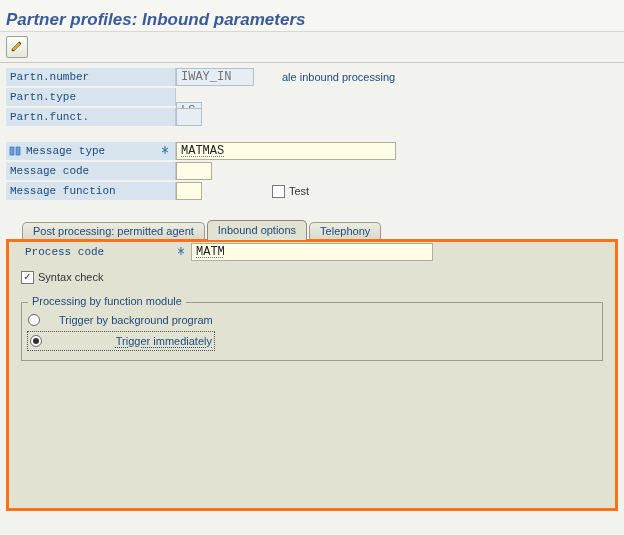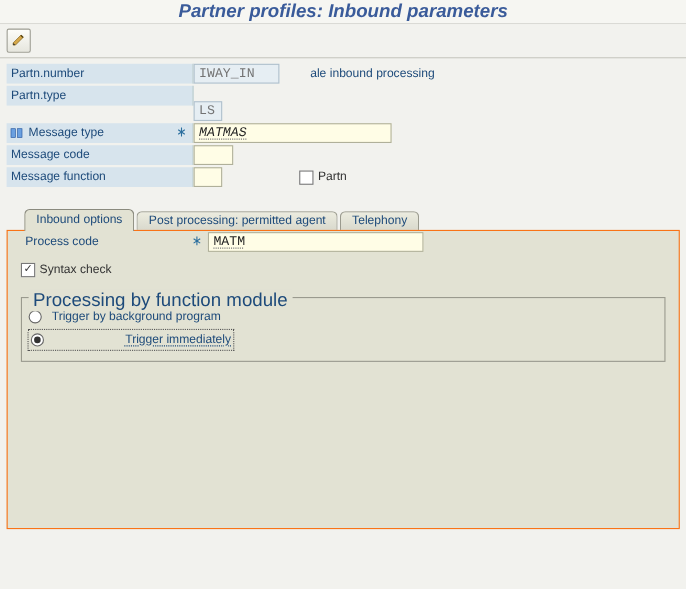--- a/index.html
+++ b/index.html
@@ -9,24 +9,23 @@
     font-size: 11px;
     background: #f2f2ee;
     color: #333;
     overflow: hidden;
   }
   .title {
     font-size: 17px;
     font-style: italic;
     font-weight: bold;
     color: #3a5b9a;
-    padding: 0 6px 1px 6px;
+    padding: 10px 6px 1px 6px;
     background: #f6f6f2;
     border-bottom: 1px solid #d8d8d2;
-    text-align: center;
   }
   .toolbar {
     background: #f2f2ee;
     border-bottom: 1px solid #c8c8c0;
     padding: 4px 6px;
     display: flex;
     gap: 4px;
   }
   .toolbutton {
     width: 22px; height: 22px;
@@ -39,20 +38,21 @@
   .content { padding: 4px 6px 6px 6px; }
 
   .form-row { display: flex; align-items: center; height: 20px; }
   .form-label {
     width: 170px; height: 18px;
     background: #d7e4ed;
     border-right: 1px solid #bcc;
     display: flex; align-items: center;
     padding-left: 4px;
     color: #1d4a7a;
+    font-family: Liberation Mono, monospace;
   }
   .form-label.indent { padding-left: 30px; }
   .form-label .req { margin-left:auto; margin-right:3px; height:12px; width:12px; }
   .val-box {
     height: 18px;
     background: #e6eef3;
     border: 1px solid #b0c0cc;
     display: flex; align-items: center;
     padding: 0 4px;
     font-family: "Courier New", monospace;
@@ -96,21 +96,21 @@
     position:relative;
   }
   .tab.active {
     height:20px;
     padding-top:3px;
     background: #e2e2d3;
     border-color:#8a8a7e;
     z-index:2;
   }
   .tabpanel {
-    border:1px solid #f97316;
+    border:3px solid #f97316;
     background:#e2e2d3;
     min-height:272px;
     padding:0 12px 10px 12px;
     position:relative;
     margin-top:-1px;
   }
   .tabpanel .form-label {
     background: transparent;
     border: none;
     color:#1d4a7a;
@@ -122,23 +122,23 @@
     margin-top:18px;
     border:1px solid #9a9a8e;
     padding: 8px 6px 10px 6px;
     position:relative;
   }
   .fieldset .legend {
     position:absolute; top:-8px; left:6px;
     background:#e2e2d3;
     padding:0 4px;
     color:#1d4a7a;
-    font-size:17px;
-  }
-  .radio-row { display:flex; align-items:center; gap:9px; height:18px; color:#1d4a7a;}
+    font-size:11px;
+  }
+  .radio-row { display:flex; align-items:center; gap:19px; height:18px; color:#1d4a7a;}
   .radio {
     width:12px; height:12px; border:1px solid #666; border-radius:50%;
     display:inline-flex; align-items:center; justify-content:center; background:#fff;
   }
   .radio.selected::after{ content:""; width:6px;height:6px;border-radius:50%;background:#333;}
   .radio-row.selected-row { outline:1px dotted #555; padding:1px 2px;justify-content:space-between; }
   .radio-row.selected-row .lbl { text-decoration: underline dotted; text-underline-offset: 2px; }
 
   .first-field-marker {
     width:14px;height:14px;display:inline-flex;align-items:center;justify-content:center;
@@ -167,75 +167,79 @@
 <div class="content">
 
   <div class="form-row">
     <div class="form-label">Partn.number</div>
     <div class="val-box" style="width:78px;">IWAY_IN</div>
     <div class="aux-text">ale inbound processing</div>
   </div>
   <div class="form-row">
     <div class="form-label">Partn.type</div>
     <div class="val-box" style="width:26px;margin-top:28px;">LS</div>
+  </div>
+  <div class="form-row">
+    <div class="form-label">Partn.funct.</div>
+    <div class="val-box" style="width:26px;"></div>
   </div>
 
   <div style="height:14px;"></div>
 
   <div class="form-row row-with-marker">
     <div class="form-label indent">
       <span class="first-field-marker" style="margin-left:-22px;">
         <svg width="12" height="12" viewBox="0 0 12 12">
           <rect x="1" y="2" width="4" height="8" fill="#6aa0e0" stroke="#2a5aa0" stroke-width="0.6"></rect>
           <rect x="7" y="2" width="4" height="8" fill="#6aa0e0" stroke="#2a5aa0" stroke-width="0.6"></rect>
         </svg>
       </span>
       <span>Message type</span>
       <span class="req">
         <svg width="10" height="10" viewBox="0 0 10 10">
             <path d="M5 1 L5 9 M2 3 L8 7 M8 3 L2 7" stroke="#2a6e9e" stroke-width="1"></path>
           </svg>
       </span>
     </div>
-    <div class="input-box" style="width:180px;font-style:italic;">
+    <div class="input-box" style="width:220px;">
       <span class="input-underline">MATMAS</span>
     </div>
   </div>
   <div class="form-row">
     <div class="form-label">Message code</div>
     <div class="input-box" style="width:36px;"></div>
   </div>
   <div class="form-row">
     <div class="form-label">Message function</div>
     <div class="input-box" style="width:26px;"></div>
     <div style="width:70px;"></div>
     <label class="checkbox-wrap">
       <span class="cb"></span>
-      <span>Partn</span>
+      <span>Test</span>
     </label>
   </div>
 
   <div class="tabstrip-wrap">
     <div class="tabstrip">
+      <div class="tab">Post processing: permitted agent</div>
       <div class="tab active">Inbound options</div>
-      <div class="tab">Post processing: permitted agent</div>
       <div class="tab">Telephony</div>
     </div>
     <div class="tabpanel">
 
       <div class="form-row">
         <div class="form-label">
           <span>Process code</span>
           <span class="req">
             <svg width="10" height="10" viewBox="0 0 10 10">
                 <path d="M5 1 L5 9 M2 3 L8 7 M8 3 L2 7" stroke="#2a6e9e" stroke-width="1"></path>
               </svg>
           </span>
         </div>
-        <div class="input-box" style="width:196px;">
+        <div class="input-box" style="width:242px;">
           <span class="input-underline">MATM</span>
         </div>
       </div>
 
       <div style="height:8px;"></div>
       <label class="checkbox-wrap">
         <span class="cb checked"></span>
         <span>Syntax check</span>
       </label>
 

